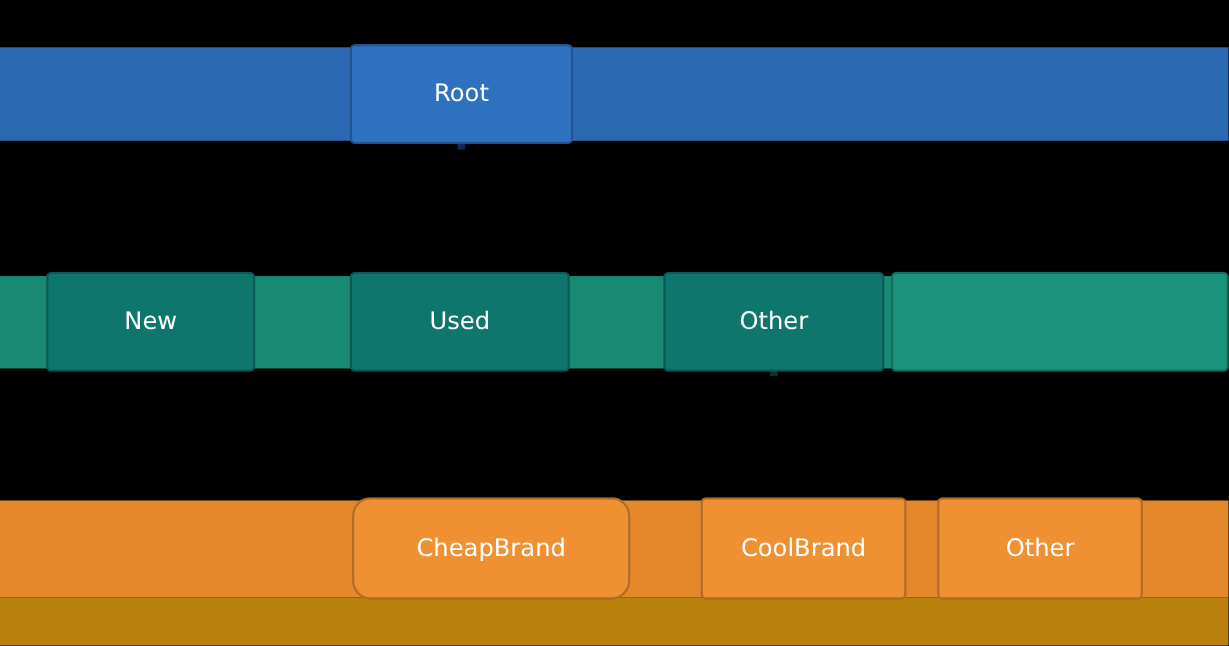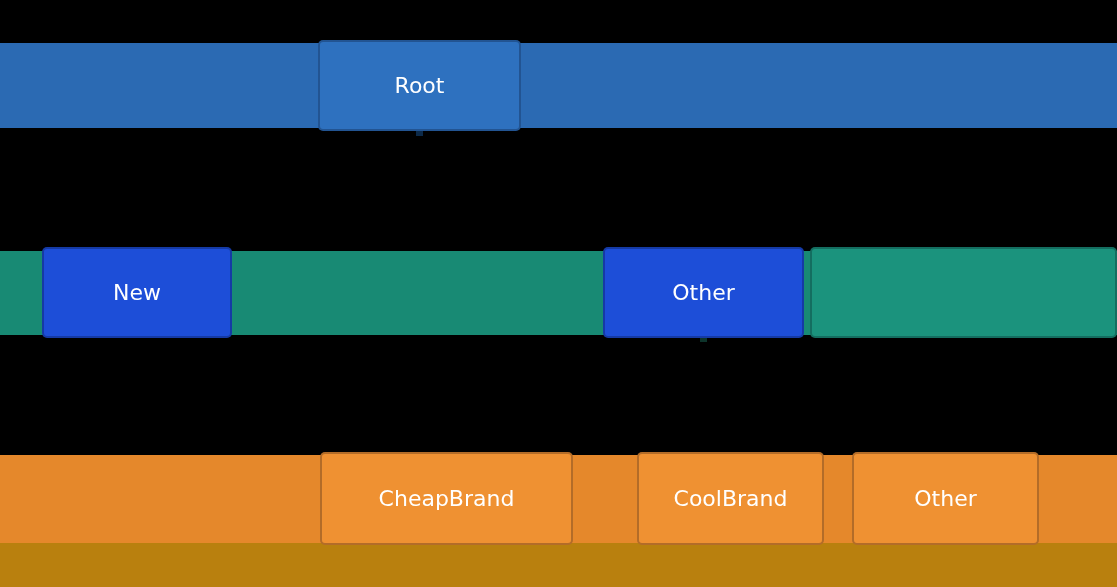--- a/index.html
+++ b/index.html
@@ -40,21 +40,21 @@
     border: 2px solid rgba(0, 0, 10, 0.25);
     display: flex;
     align-items: center;
     justify-content: center;
     color: #ffffff;
     font-size: 22px;
     line-height: 1;
     z-index: 2;
   }
   .tile.l0 { top: 40px;  height: 91px; background: #2e71bf; }
-  .tile.l1 { top: 247px; height: 91px; background: #1d4ed8; }
+  .tile.l1 { top: 247px; height: 91px; background: #0f766e; }
   .tile.l1.muted { background: #1b937d; }
   .tile.l2 { top: 452px; height: 93px; background: #ef9132; }
   .stub {
     position: absolute;
     width: 7px;
     height: 6px;
     z-index: 1;
   }
   .stub.root  { left: 416px; top: 130px; background: #0c2a4a; }
   .stub.other { left: 700px; top: 336px; background: #0d342b; }
@@ -74,26 +74,29 @@
   <div class="stub root"></div>
   <div class="stub other"></div>
 
   <div class="tile l0" style="left:318px; width:203px;">
     <span class="label">Root</span>
   </div>
 
   <div class="tile l1" style="left:42px; width:190px;">
     <span class="label">New</span>
   </div>
+  <div class="tile l1" style="left:318px; width:200px;">
+    <span class="label">Used</span>
+  </div>
   <div class="tile l1" style="left:603px; width:201px;">
     <span class="label">Other</span>
   </div>
   <div class="tile l1 muted" style="left:810px; width:307px;"></div>
 
-  <div class="tile l2" style="left:320px; width:253px;">
+  <div class="tile l2" style="left:320px; width:253px;border-radius:17px;">
     <span class="label">CheapBrand</span>
   </div>
   <div class="tile l2" style="left:605px; width:187px;margin-left:32px;">
     <span class="label">CoolBrand</span>
   </div>
   <div class="tile l2" style="left:852px; width:187px;">
     <span class="label">Other</span>
   </div>
 
 </div>

